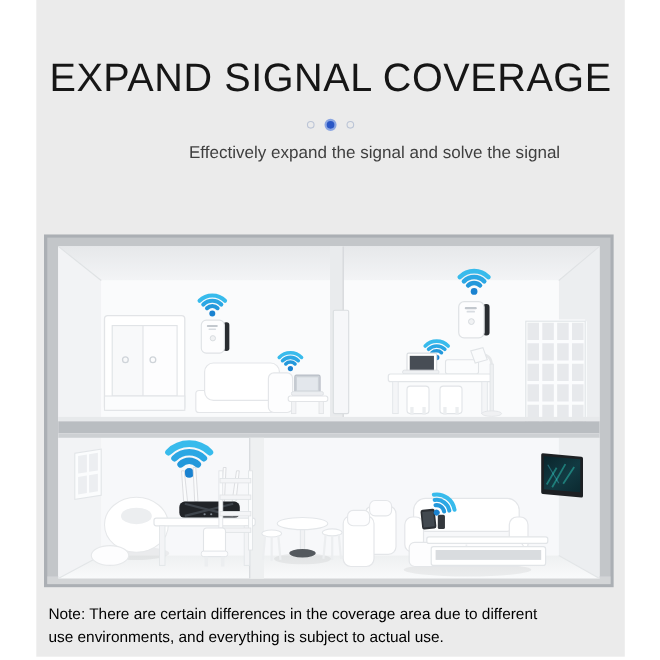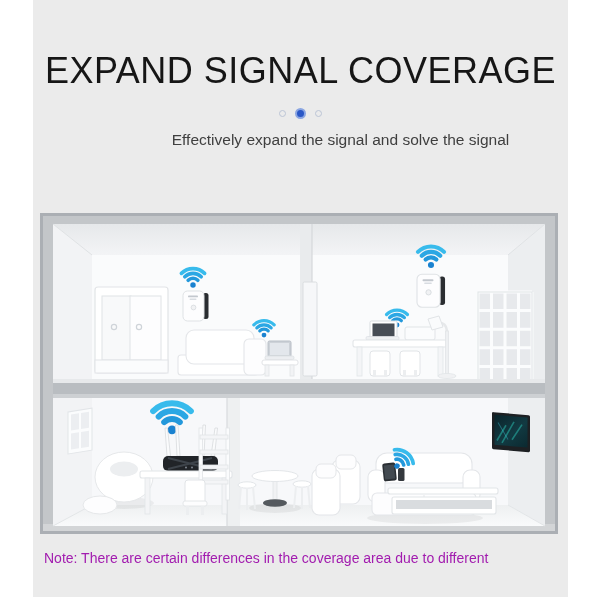--- a/index.html
+++ b/index.html
@@ -7,21 +7,21 @@
   .page{position:relative;width:512px;height:600px;background:#ffffff;}
   .panel{position:absolute;left:33px;top:0;width:535px;height:597px;background:#ebebeb;}
   .title{position:absolute;left:33px;top:50px;width:535px;text-align:center;
          font-size:36px;font-weight:500;color:#161616;letter-spacing:0.5px;margin:0;}
   .dots{position:absolute;left:33px;top:106px;width:535px;display:flex;justify-content:center;align-items:center;gap:9px;height:14px;}
   .dot{box-sizing:border-box;width:7px;height:7px;border:1.5px solid #bcc5d6;border-radius:50%;background:transparent;}
   .dot.active{width:11px;height:11px;background:#2a57c6;border:2px solid #8ba6e2;}
   .subtitle{position:absolute;left:33px;top:129px;width:535px;text-align:center;
             font-size:15.5px;color:#3f3f3f;line-height:22px;margin:0;padding-left:40px;}
   .house-wrap{position:absolute;left:40px;top:213px;width:518px;height:321px;}
-  .note{position:absolute;left:44px;top:548px;width:515px;font-size:14px;color:#a21caf;line-height:21px;}
+  .note{position:absolute;left:44px;top:548px;width:515px;font-size:14px;color:#000000;line-height:21px;}
   svg{display:block;}
 </style>
 </head>
 <body>
 
 <div class="page">
   <div class="panel"></div>
 
   <h1 class="title">EXPAND SIGNAL COVERAGE</h1>
 
@@ -322,14 +322,15 @@
           <rect x="2.5" y="2.5" width="33" height="30" fill="url(#screenGrad)"></rect>
           <path d="M 5 28 L 14 12 M 10 30 L 22 8 M 20 26 L 30 10" stroke="#2fd2c0" stroke-width="1.6" opacity="0.45" fill="none"></path>
           <path d="M 6 10 L 16 26" stroke="#49e0f2" stroke-width="1" opacity="0.35" fill="none"></path>
         </g>
       </g>
     </svg>
   </div>
 
   <div class="note">
     <span>Note: There are certain differences in the coverage area due to different</span><br>
+    <span>use environments, and everything is subject to actual use.</span>
   </div>
 </div>
 
 </body></html>

